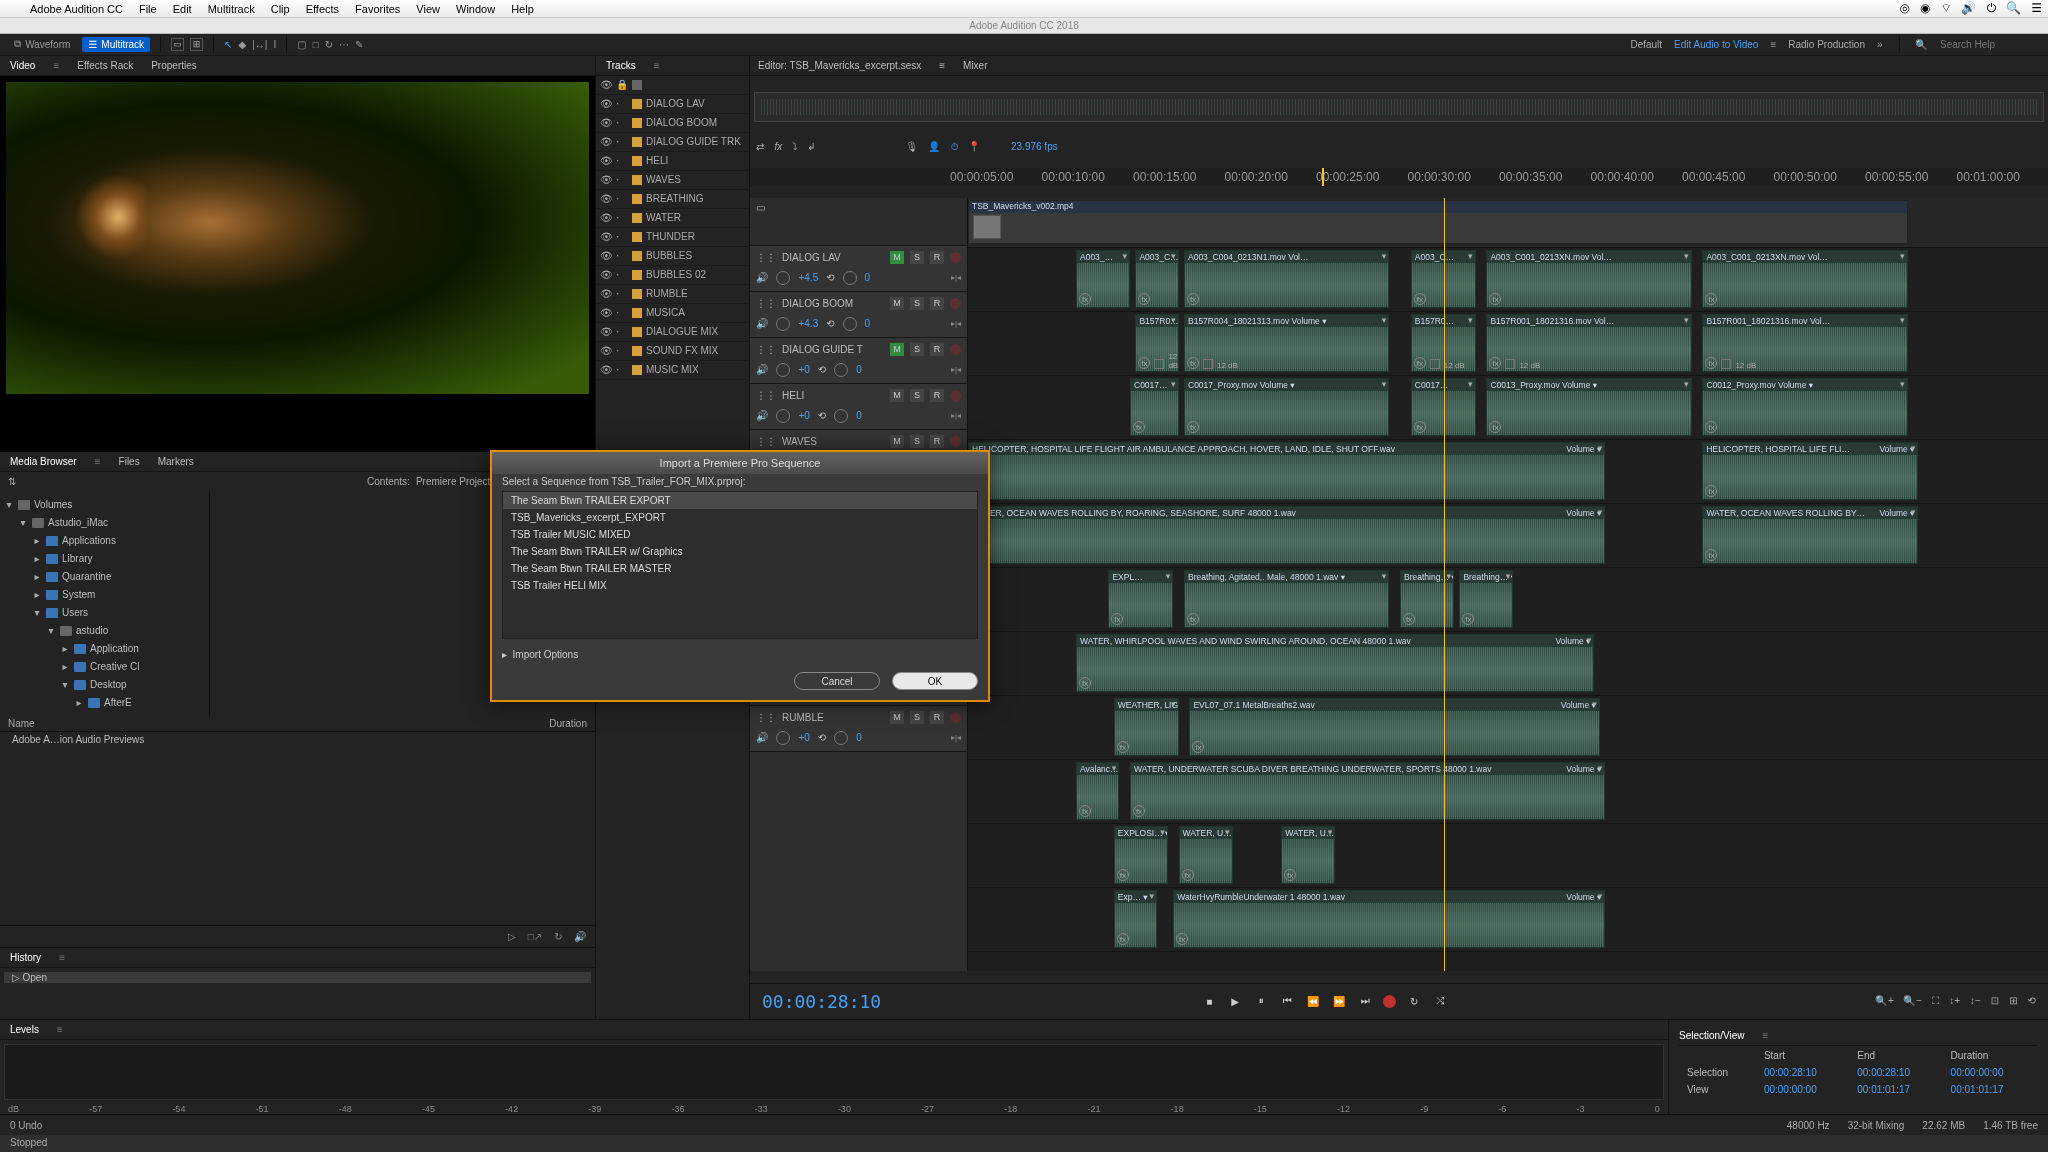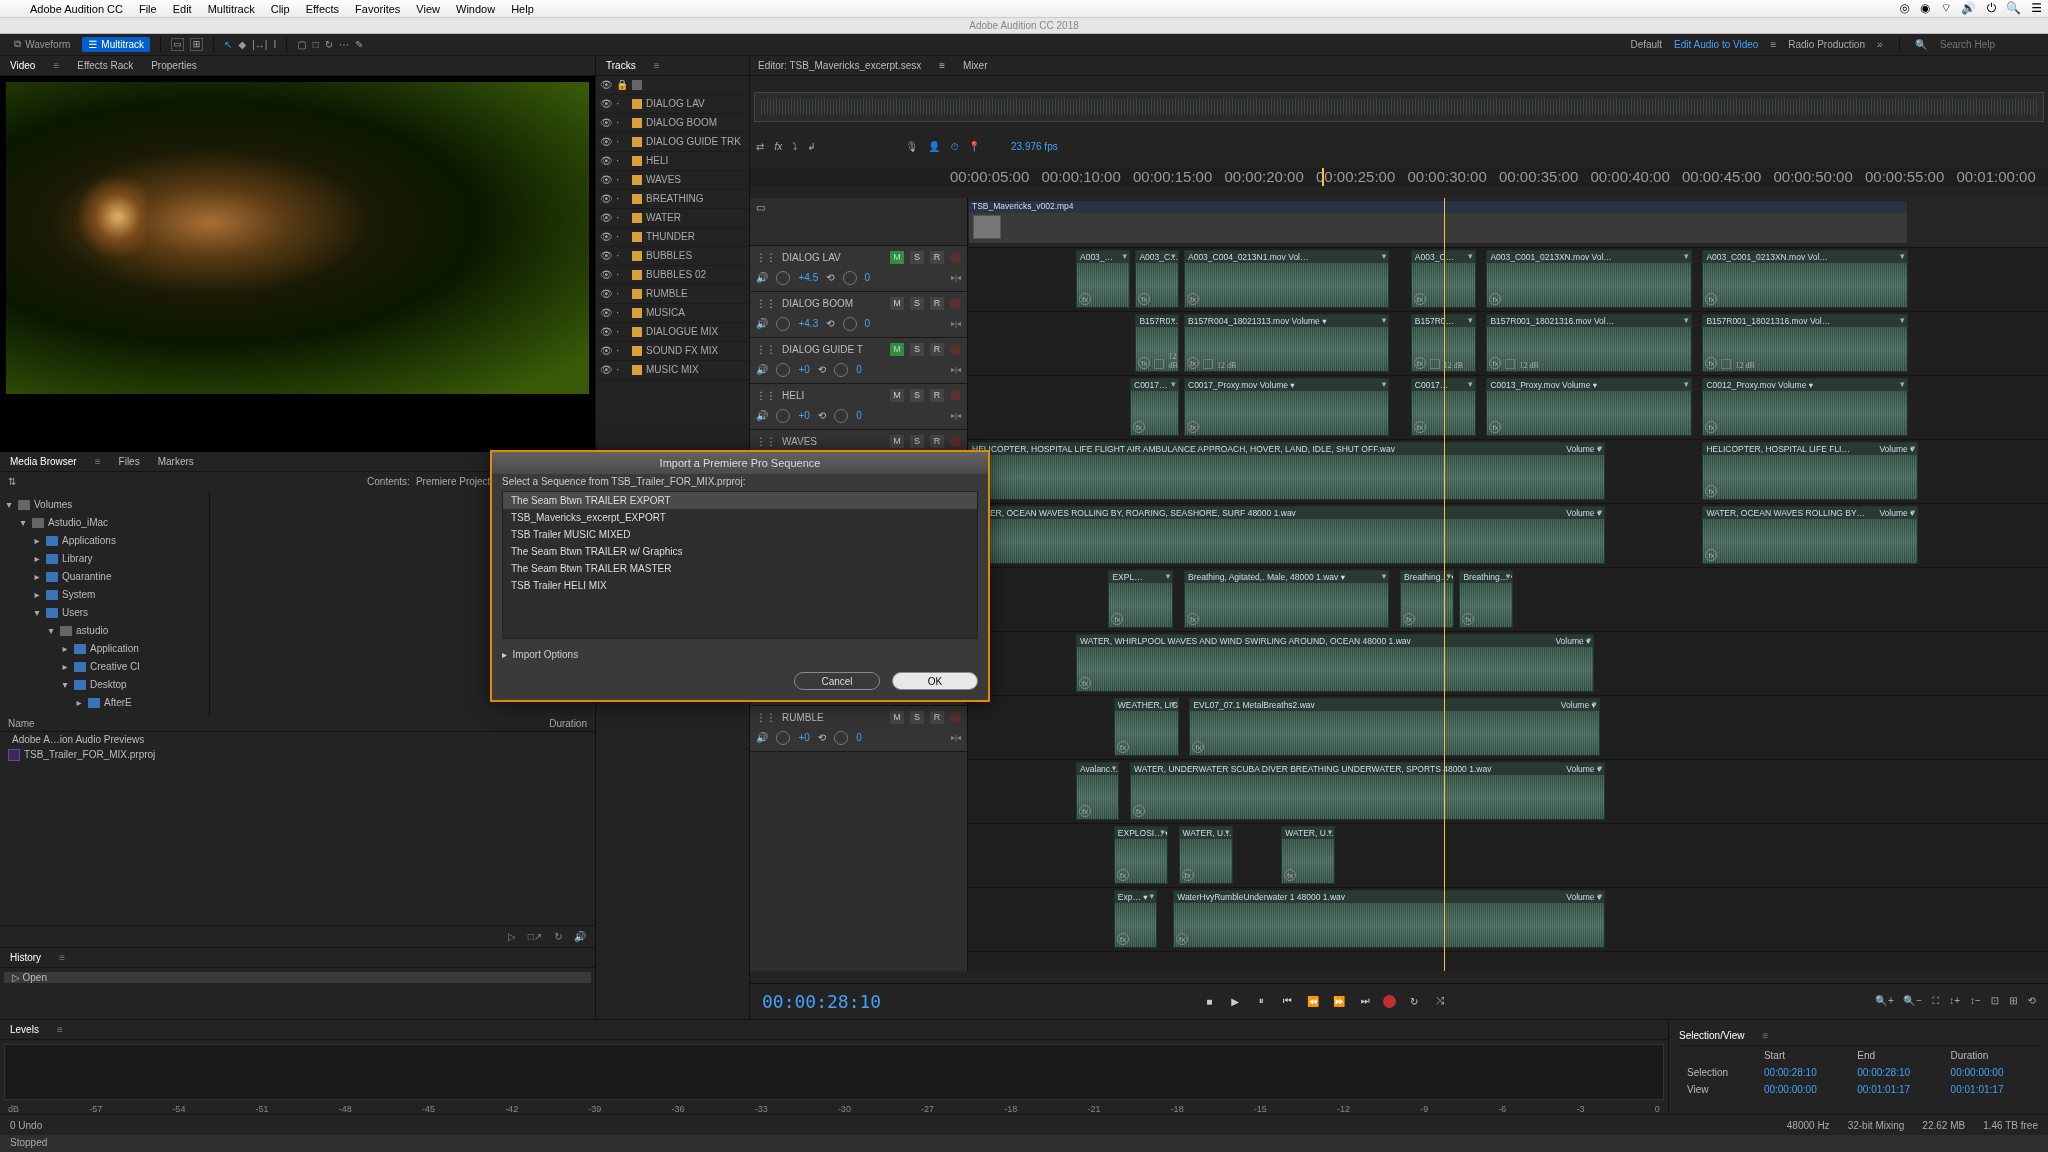--- a/index.html
+++ b/index.html
@@ -54,42 +54,42 @@
 .sq { width: 10px; height: 10px; background: #d8a03a; display:inline-block; }
 .sq.gray { background: #666; }
 
 
 .editor { display: flex; flex-direction: column; gap: 12px; }
 .ed-tabs { height: 20px; display: flex; align-items: center; padding-left: 8px; gap: 18px; border-bottom: 1px solid #141414; }
 .ed-overview { height: 30px; background: #2b2b2b; border: 1px solid #444; margin: 4px; position: relative; }
 .ed-overview .wave { position:absolute; inset: 6px; background: repeating-linear-gradient(90deg,#4a5f50 0 1px, transparent 1px 3px); opacity: .5; }
 .ed-toolsrow { height: 18px; display: flex; align-items: center; gap: 10px; padding: 0 6px; color: #aaa; }
 .ed-toolsrow .fps { margin-left: 20px; color: #46a0f5; }
-.ed-ruler { height: 18px; background: #1f1f1f; display: flex; font-size: 15px; color: #999; align-items: center; padding-left: 200px; position: relative; }
+.ed-ruler { height: 18px; background: #1f1f1f; display: flex; font-size: 12px; color: #999; align-items: center; padding-left: 200px; position: relative; }
 .ed-ruler .tick { flex: 1; }
 .ed-ruler .ph { position: absolute; top: 0; bottom: 0; width: 2px; background: #f5c23b; }
 .ed-body { flex: 1; display: flex; overflow: hidden; }
 .ed-track-headers { width: 218px; background: #2e2e2e; border-right: 1px solid #111; overflow: hidden; }
 .trk-head { border-bottom: 1px solid #171717; padding: 4px 6px; background: #343434; }
 .trk-head .line1 { display: flex; align-items: center; gap: 6px; height: 16px; }
 .trk-head .mbtn { width: 14px; height: 13px; background: #444; color: #ccc; font-size: 9px; text-align: center; line-height: 13px; }
 .trk-head .mbtn.green { background: #2f8f3f; }
 .trk-head .dot { width: 11px; height: 11px; border-radius: 50%; background: #5a3030; }
 .trk-head .line2 { display: flex; align-items: center; gap: 8px; height: 18px; margin-top: 3px; }
 .trk-head .knob { width: 14px; height: 14px; border: 1px solid #777; border-radius: 50%; }
 .trk-head .bluev { color: #46a0f5; }
 .ed-clips { flex: 1; position: relative; background: #1f1f1f; overflow: hidden; }
 .playhead { position: absolute; top: 0; bottom: 0; width: 1px; background: #f5c23b; z-index: 20; }
 .clip-lane { position: absolute; left: 0; right: 0; height: 64px; border-bottom: 1px solid #131313; }
 .clip { position: absolute; height: 60px; top: 2px; background: #3f5a50; border: 1px solid #1f342a; overflow: hidden; }
 .clip .cliphdr { height: 12px; background: rgba(0,0,0,.35); font-size: 8.5px; color: #cde; padding: 0 3px; white-space: nowrap; display: flex; justify-content: space-between; align-items: center; }
 .clip .wave { position: absolute; top: 12px; left: 0; right: 0; bottom: 0; background: repeating-linear-gradient(90deg, rgba(180,220,200,.18) 0 1px, transparent 1px 2px), linear-gradient(180deg,#2f4a40,#446256,#2f4a40); }
 .clip .fx { position: absolute; left: 2px; bottom: 2px; width: 12px; height: 12px; border: 1px solid #888; border-radius: 50%; font-size: 8px; text-align: center; line-height: 11px; color: #aaa; }
 .clip .db { position:absolute; bottom: 2px; left: 18px; width:10px;height:10px; border:1px solid #777; }
-.clip .dbtxt { position:absolute; bottom:1px; left: 32px; font-size:8px; color:#aaa;font-family:Liberation Serif, serif; }
+.clip .dbtxt { position:absolute; bottom:1px; left: 32px; font-size:8px; color:#aaa; }
 .clip .drop { position:absolute; top:0; right:2px; color:#aaa; font-size:9px; }
 .video-lane { height: 50px; background: #262626; border-bottom: 1px solid #111; }
 .video-clip { position: absolute; top: 2px; height: 44px; background: #3a3a3a; border: 1px solid #222; }
 .video-clip .hdr { height: 12px; background: #2a3344; color: #cde; font-size: 8.5px; padding: 0 3px; }
 .video-clip .thumb { position:absolute; top:14px; left:4px; width:28px; height:24px; background:#777; border:1px solid #555; }
 
 .transport { height: 36px; background: #232323; border-top: 1px solid #111; display: flex; align-items: center; padding: 0 12px; }
 .timecode { color: #46a0f5; font-size: 18px; font-family: monospace; }
 .tc-controls { display: flex; gap: 10px; margin-left: 320px; color: #ccc; align-items: center; }
 .tc-controls .tcbtn { width: 16px; text-align: center; }
@@ -281,24 +281,20 @@
           </div>
       <div class="mb-list">
         <div class="hdr">
               <span>Name</span>
               <span>Duration</span>
             </div>
         <div id="mb-list-rows">
               <div class="row">
                 <span class="fold-icn"></span>
                 <span>Adobe A…ion Audio Previews</span>
-              </div>
-              <div class="row">
-                <span class="pricon"></span>
-                <span>TSB_Trailer_FOR_MIX.prproj</span>
               </div>
             </div>
       </div>
     </div>
     <div class="mb-footer">
       <span>▷</span>
       <span>□↗</span>
       <span>↻</span>
       <span>🔊</span>
     </div>

